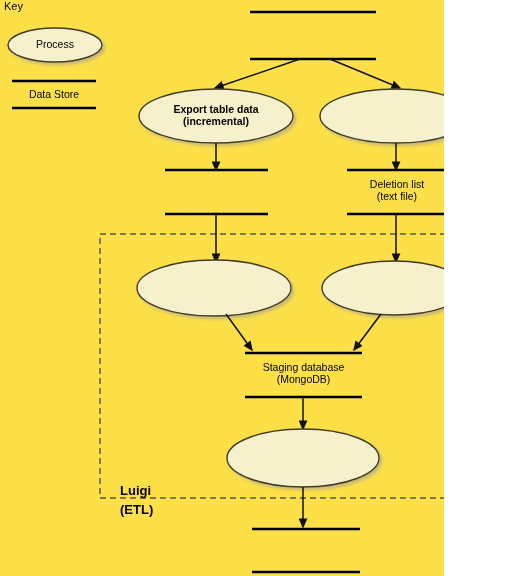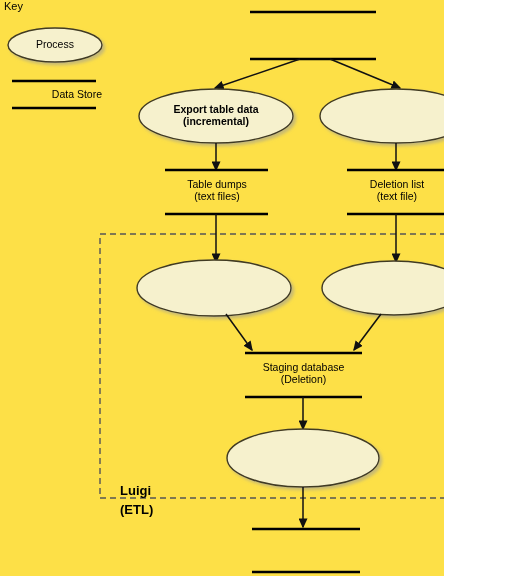--- a/index.html
+++ b/index.html
@@ -120,36 +120,34 @@
     <line x1="303" y1="487" x2="303" y2="527" stroke="#111111" stroke-width="1.5" marker-end="url(#arrowhead)"></line>
 
     <line x1="252" y1="529" x2="360" y2="529" stroke="#000000" stroke-width="2.6"></line>
     <line x1="252" y1="572" x2="360" y2="572" stroke="#000000" stroke-width="2.6"></line>
   </svg>
 
   <div class="key-title" style="left:4px; top:0px;">Key</div>
 
   <div class="node-label ellipse-label" style="left:8px; top:38px; width:94px;">Process</div>
 
-  <div class="node-label store-label" style="left:6px; top:88px; width:96px;text-align:right;">Data Store</div>
+  <div class="node-label store-label" style="left:6px; top:88px; width:96px;">Data Store</div>
 
 
   <div class="node-label ellipse-label" style="left:151px; top:103px; width:130px;font-weight:bold;">Export table data
 (incremental)</div>
 
 
-  <div class="node-label store-label" style="left:155px; top:178px; width:124px;">Table dumps
-(text files)</div>
 
   <div class="node-label store-label" style="left:337px; top:178px; width:120px;">Deletion list
 (text file)</div>
 
 
 
   <div class="node-label store-label" style="left:239px; top:361px; width:129px;">Staging database
-(Deletion)</div>
+(MongoDB)</div>
 
   <div class="group-label" style="left:120px; top:438px; width:90px;margin-top:44px;">Luigi
 (ETL)</div>
 
 
 
 </div>
 
 </body></html>

